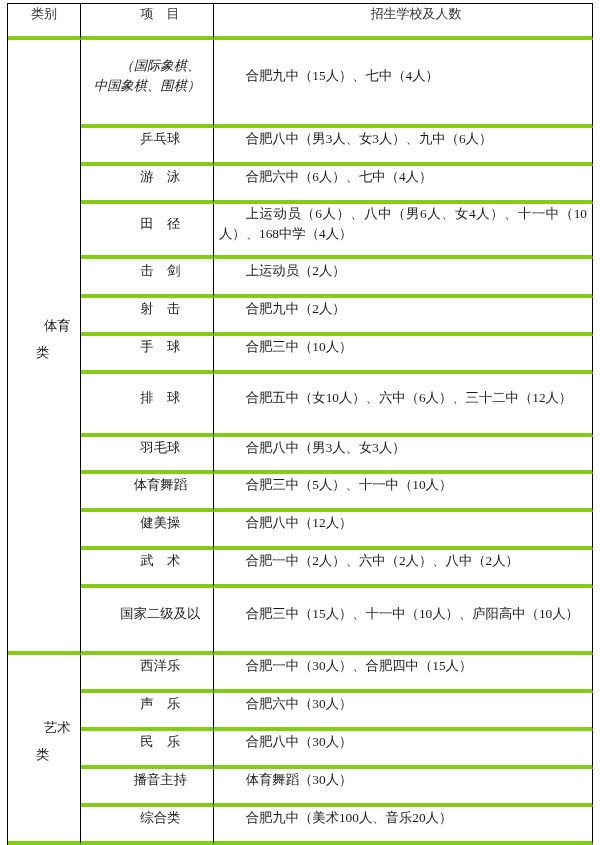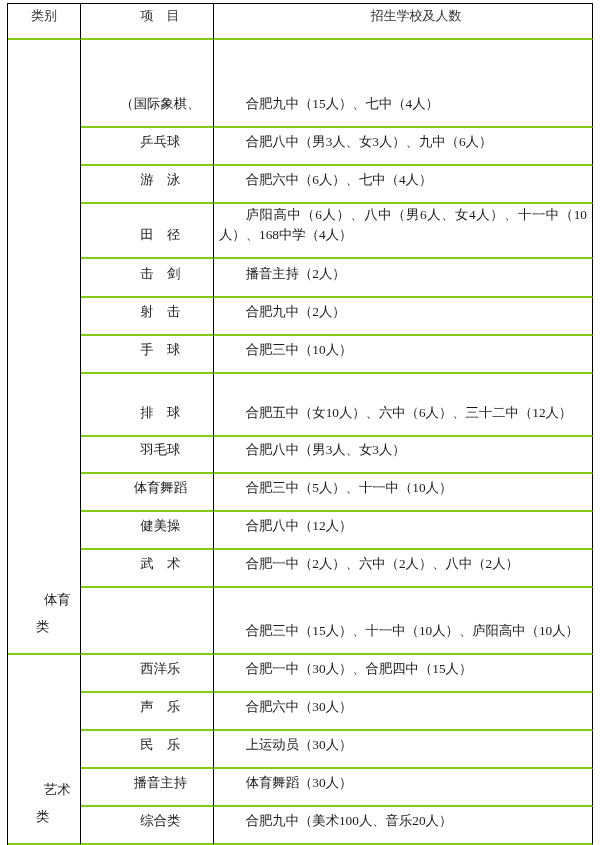--- a/index.html
+++ b/index.html
@@ -12,30 +12,30 @@
     .tbl {
       position: absolute; left: 7px; top: 3px;
       display: grid;
       grid-template-columns: 73px 133px 379px;
       grid-template-rows: 36px 88px 38px 38px 55px 39px 38px 38px 63px 37px 38px 38px 38px 67px 38px 38px 38px 38px 38px;
       border-left: 1px solid #000; border-top: 1px solid #000;
     }
     .row { display: contents; }
     .c {
       box-sizing: border-box;
-      border-right: 1px solid #000; border-bottom: 2px solid #84cc16;
-      display: flex; flex-direction: column; justify-content: flex-end;
+      border-right: 1px solid #000; border-bottom: 4px solid #84cc16;
+      display: flex; flex-direction: column; justify-content: center;
       overflow: visible;
     }
     .c p { margin: 0 0 12px 0; line-height: 20px; }
     .c1 { grid-column: 1; }
     .c2 { grid-column: 2; padding: 0 5px; }
     .c3 { grid-column: 3; padding: 0 5px; }
     .c2 p { text-align: center; text-indent: 2em; white-space: nowrap; }
-    .c2 p .ln { display: block; }
+    .c2 p .ln { display: block; font-style: italic; }
     .c2 p .ln.noind { text-indent: 0; }
     .c3 p { text-align: justify; text-indent: 2em; }
     .hd p { font-family: "DejaVu Sans", "Liberation Sans", sans-serif; color: #333; font-size: 13px; }
     .hd.c1 p { text-align: center; text-indent: 0; }
     .hd.c3 p { text-align: center; }
     .cat p { padding-left: 28px; line-height: 27px; text-indent: 0; font-family: Liberation Mono, monospace; }
     .cat .l1 { display: block; padding-left: 8px; }
     .cat .l2 { display: block; }
   </style>
 </head>
@@ -65,20 +65,21 @@
     <p>
       <span class="l1">艺术</span>
       <span class="l2">类</span>
     </p>
   </div>
 
   <div class="row">
     <div class="c c2" style="grid-row:2">
       <p>
           <span class="ln">（国际象棋、</span>
+          <span class="ln noind">中国象棋、围棋）</span>
         </p>
     </div>
     <div class="c c3" style="grid-row:2">
         <p>合肥九中（15人）、七中（4人）</p>
       </div>
   </div>
 
   <div class="row">
     <div class="c c2" style="grid-row:3">
         <p>乒乓球</p>
@@ -95,30 +96,30 @@
     <div class="c c3" style="grid-row:4">
         <p>合肥六中（6人）、七中（4人）</p>
       </div>
   </div>
 
   <div class="row">
     <div class="c c2" style="grid-row:5">
         <p>田　径</p>
       </div>
     <div class="c c3" style="grid-row:5">
-        <p>庐阳高中（6人）、八中（男6人、女4人）、十一中（10人）、168中学（4人）</p>
+        <p>上运动员（6人）、八中（男6人、女4人）、十一中（10人）、168中学（4人）</p>
       </div>
   </div>
 
   <div class="row">
     <div class="c c2" style="grid-row:6">
         <p>击　剑</p>
       </div>
     <div class="c c3" style="grid-row:6">
-        <p>播音主持（2人）</p>
+        <p>上运动员（2人）</p>
       </div>
   </div>
 
   <div class="row">
     <div class="c c2" style="grid-row:7">
         <p>射　击</p>
       </div>
     <div class="c c3" style="grid-row:7">
         <p>合肥九中（2人）</p>
       </div>
@@ -173,20 +174,21 @@
     <div class="c c2" style="grid-row:13">
         <p>武　术</p>
       </div>
     <div class="c c3" style="grid-row:13">
         <p>合肥一中（2人）、六中（2人）、八中（2人）</p>
       </div>
   </div>
 
   <div class="row">
     <div class="c c2" style="grid-row:14">
+      <p>国家二级及以</p>
     </div>
     <div class="c c3" style="grid-row:14">
         <p>合肥三中（15人）、十一中（10人）、庐阳高中（10人）</p>
       </div>
   </div>
 
   <div class="row">
     <div class="c c2" style="grid-row:15">
         <p>西洋乐</p>
       </div>
@@ -202,21 +204,21 @@
     <div class="c c3" style="grid-row:16">
         <p>合肥六中（30人）</p>
       </div>
   </div>
 
   <div class="row">
     <div class="c c2" style="grid-row:17">
         <p>民　乐</p>
       </div>
     <div class="c c3" style="grid-row:17">
-        <p>上运动员（30人）</p>
+        <p>合肥八中（30人）</p>
       </div>
   </div>
 
   <div class="row">
     <div class="c c2" style="grid-row:18">
         <p>播音主持</p>
       </div>
     <div class="c c3" style="grid-row:18">
         <p>体育舞蹈（30人）</p>
       </div>

